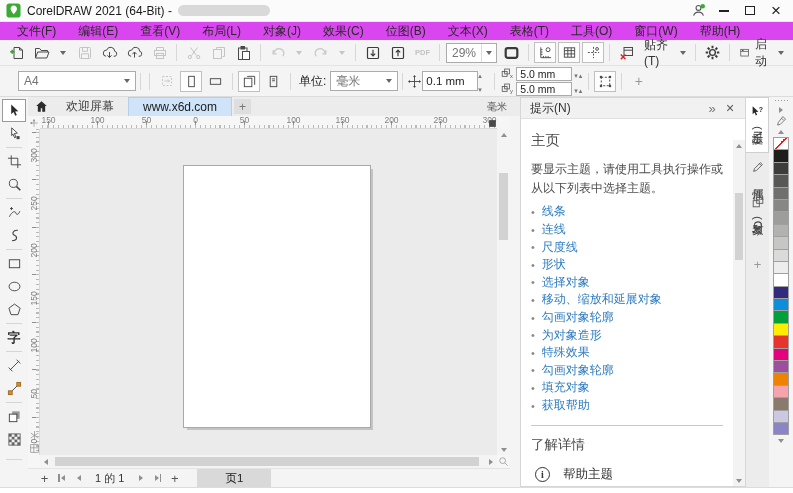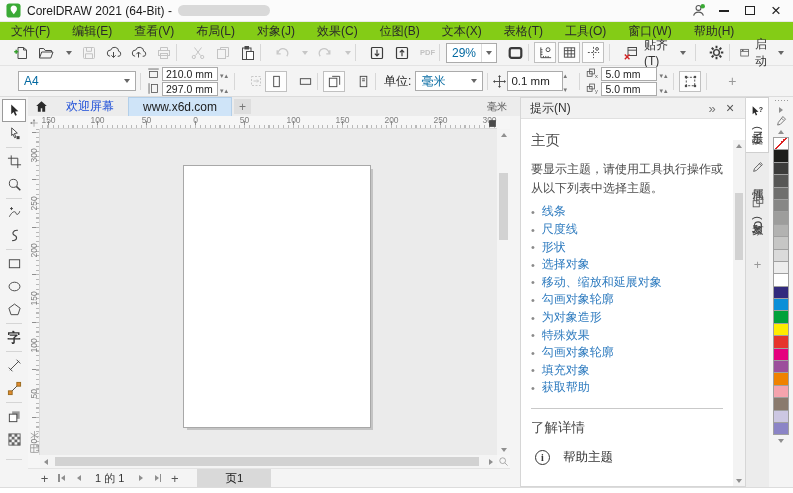--- a/index.html
+++ b/index.html
@@ -12,54 +12,54 @@
   .titlebar{height:22px;background:#fbfbfb;display:flex;align-items:center;padding:0 4px 0 6px;border-bottom:1px solid #e8e8e8;}
   .title-text{margin-left:6px;font-size:12px;color:#1a1a1a;white-space:nowrap;}
   .redacted{display:inline-block;width:92px;height:11px;background:#d9d9d9;border-radius:6px;margin-left:6px;}
   .spacer{flex:1;}
   .win-btn{width:26px;height:20px;display:flex;align-items:center;justify-content:center;}
   .min-glyph{width:10px;height:2px;background:#222;display:block;}
   .max-glyph{width:10px;height:9px;border:1.5px solid #222;display:block;}
   .x-glyph::before{content:"×";font-size:17px;line-height:16px;color:#222;}
 
   
-  .menubar{height:18px;display:flex;align-items:center;background:#84cc16;}
+  .menubar{height:18px;display:flex;align-items:center;padding-left:6px;background:#d946ef;}
   .menu-item{padding:0 11px;font-size:12px;color:#2a2a2a;line-height:18px;}
 
   
   .toolbar{height:26px;display:flex;align-items:center;padding:0 4px;background:#f4f4f4;border-bottom:1px solid #e3e3e3;}
-  .tbtn{width:25px;height:22px;display:flex;align-items:center;justify-content:flex-end;flex:0 0 auto;}
+  .tbtn{width:25px;height:22px;display:flex;align-items:center;justify-content:center;flex:0 0 auto;}
   .tbtn.narrow{width:18px;}
   .sep{width:1px;height:17px;background:#d7d7d7;margin:0 4px;flex:0 0 auto;}
   .cdown{width:0;height:0;border-left:3.5px solid transparent;border-right:3.5px solid transparent;border-top:4px solid #666;display:inline-block;}
   .cdown.dis{border-top-color:#c6c6c6;}
   .gu::before{content:"▴";font-size:7px;color:#777;line-height:6px;}
   .gd::before{content:"▾";font-size:7px;color:#777;line-height:6px;}
   .combo{display:flex;align-items:center;height:20px;background:#fff;border:1px solid #ababab;}
-  .combo-val{flex:1;padding:0 5px;font-size:12px;color:#0369a1;white-space:nowrap;overflow:hidden;}
+  .combo-val{flex:1;padding:0 5px;font-size:12px;color:#737373;white-space:nowrap;overflow:hidden;}
   .combo-arrow{width:15px;height:100%;display:flex;align-items:center;justify-content:center;border-left:1px solid #dcdcdc;}
   .zoom-combo{width:58px;margin:0 2px;}
   .dd{display:flex;align-items:center;gap:5px;padding:0 5px;height:22px;}
   .pdf-label{font-size:7.5px;font-weight:bold;color:#c2c2c2;letter-spacing:0;}
   .togglebtn{width:22px;height:21px;border:1px solid #c0c0c0;background:#fdfdfd;display:flex;align-items:center;justify-content:center;margin:0 1px;flex:0 0 auto;}
 
   .propbar{height:31px;display:flex;align-items:center;padding:0 18px;background:#f4f4f4;border-bottom:1px solid #dcdcdc;}
   .numbox{display:inline-flex;align-items:center;background:#fff;border:1px solid #ababab;height:14px;font-size:10.5px;padding:0 3px;color:#222;}
   .numbox.big{height:20px;font-size:11.5px;width:56px;text-align:right;}
   .dims{display:flex;flex-direction:column;gap:1px;margin:0 2px;}
   .dim-row{display:flex;align-items:center;gap:2px;height:14px;}
   .dim-row .numbox{width:56px;}
   .pair{display:inline-flex;gap:1px;align-items:center;}
   .vspin{display:inline-flex;flex-direction:column;justify-content:center;gap:0;width:12px;}
   .prop-label{margin:0 4px;color:#222;}
 
   
   .tabrow{height:19px;display:flex;align-items:flex-end;background:#ececec;padding-left:30px;position:relative;}
   .home-tab{width:22px;height:19px;display:flex;align-items:center;justify-content:center;}
-  .doc-tab{height:19px;display:flex;align-items:center;padding:0 14px;font-size:12px;color:#1d4ed8;background:transparent;}
+  .doc-tab{height:19px;display:flex;align-items:center;padding:0 14px;font-size:12px;color:#404040;background:transparent;}
   .doc-tab.active{background:#cfe4f8;border:1px solid #b3cfe9;border-bottom:0;color:#1a1a1a;}
   .newtab{width:17px;height:15px;background:#dedede;display:flex;align-items:center;justify-content:center;margin-left:2px;margin-bottom:2px;}
   .plus-glyph::before{content:"+";color:#777;font-size:12px;line-height:10px;}
   .ruler-unit{position:absolute;left:487px;top:3px;font-size:10px;color:#555;}
 
   
   .toolbox{position:absolute;left:0;top:97px;width:28px;height:371px;background:#f4f4f4;display:flex;flex-direction:column;align-items:center;padding-top:2px;}
   .tool{width:24px;height:23px;display:flex;align-items:center;justify-content:center;flex:0 0 auto;}
   .tool.selected{background:#fff;border:1px solid #9a9a9a;}
   .tool-sep{width:16px;height:1px;background:#d5d5d5;margin:2px 0;flex:0 0 auto;}
@@ -357,44 +357,20 @@
       <span class="cdown"></span>
     </div>
   </div>
 
   <div class="propbar">
     <div class="combo" style="width:118px">
       <span class="combo-val">A4</span>
       <span class="cdown" style="margin-right:5px"></span>
     </div>
     <span class="sep"></span>
-    <div class="dims">
-      <div class="dim-row">
-        <svg width="13" height="13" viewBox="0 0 16 16" fill="none" stroke="#555">
-            <path d="M1.5 2.5h13"></path>
-            <rect x="3" y="5.5" width="10" height="7.5"></rect>
-          </svg>
-        <span class="numbox">210.0 mm</span>
-        <span class="pair">
-            <span class="gd"></span>
-            <span class="gu"></span>
-          </span>
-      </div>
-      <div class="dim-row">
-        <svg width="13" height="13" viewBox="0 0 16 16" fill="none" stroke="#555">
-            <path d="M2.5 1.5v13"></path>
-            <rect x="5.5" y="3" width="7.5" height="10"></rect>
-          </svg>
-        <span class="numbox">297.0 mm</span>
-        <span class="pair">
-            <span class="gd"></span>
-            <span class="gu"></span>
-          </span>
-      </div>
-    </div>
     <span class="sep"></span>
     <button class="tbtn">
         <svg width="16" height="16" viewBox="0 0 16 16" fill="none" stroke="#c8c8c8">
           <rect x="3.5" y="3.5" width="9" height="9" stroke-dasharray="2 1.5"></rect>
           <path d="M5.5 8h5M9 6.5L10.5 8 9 9.5"></path>
         </svg>
       </button>
     <button class="togglebtn">
         <svg width="15" height="15" viewBox="0 0 16 16" fill="none" stroke="#4a4a4a">
           <rect x="5" y="2.5" width="6" height="11"></rect>
@@ -693,20 +669,23 @@
           <span class="close-glyph"></span>
         </button>
     </div>
     <div class="panel-body">
       <h3 class="hint-heading">主页</h3>
       <p class="hint-intro">要显示主题，请使用工具执行操作或从以下列表中选择主题。</p>
       <ul class="topics">
 
       <li class="topic">
             <a class="topic-link" href="#">线条</a>
+          </li>
+          <li class="topic">
+            <a class="topic-link" href="#">连线</a>
           </li>
           <li class="topic">
             <a class="topic-link" href="#">尺度线</a>
           </li>
           <li class="topic">
             <a class="topic-link" href="#">形状</a>
           </li>
           <li class="topic">
             <a class="topic-link" href="#">选择对象</a>
           </li>

